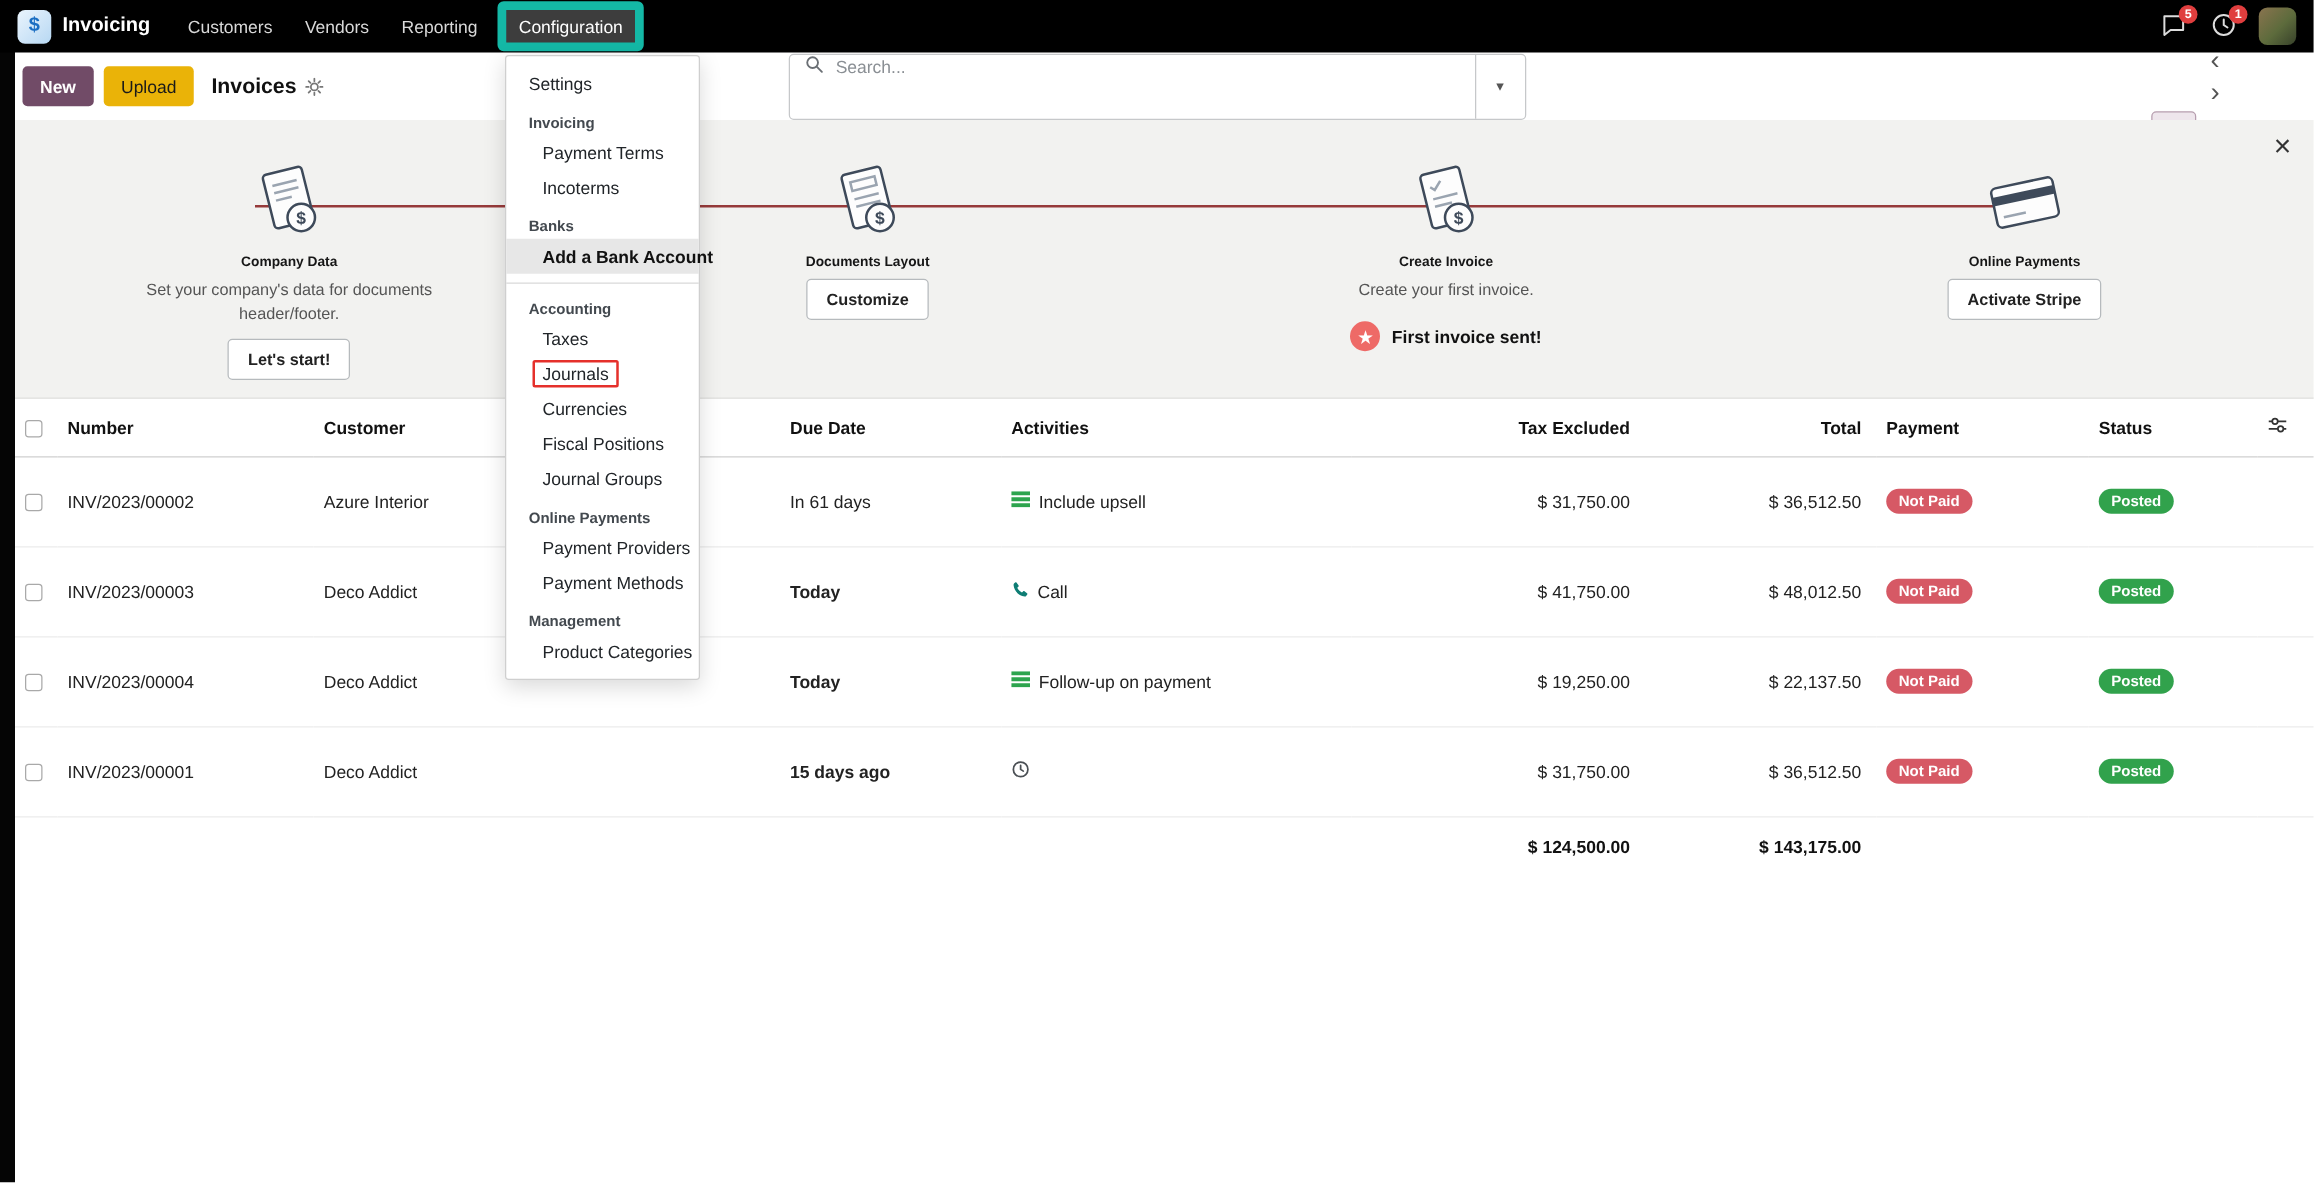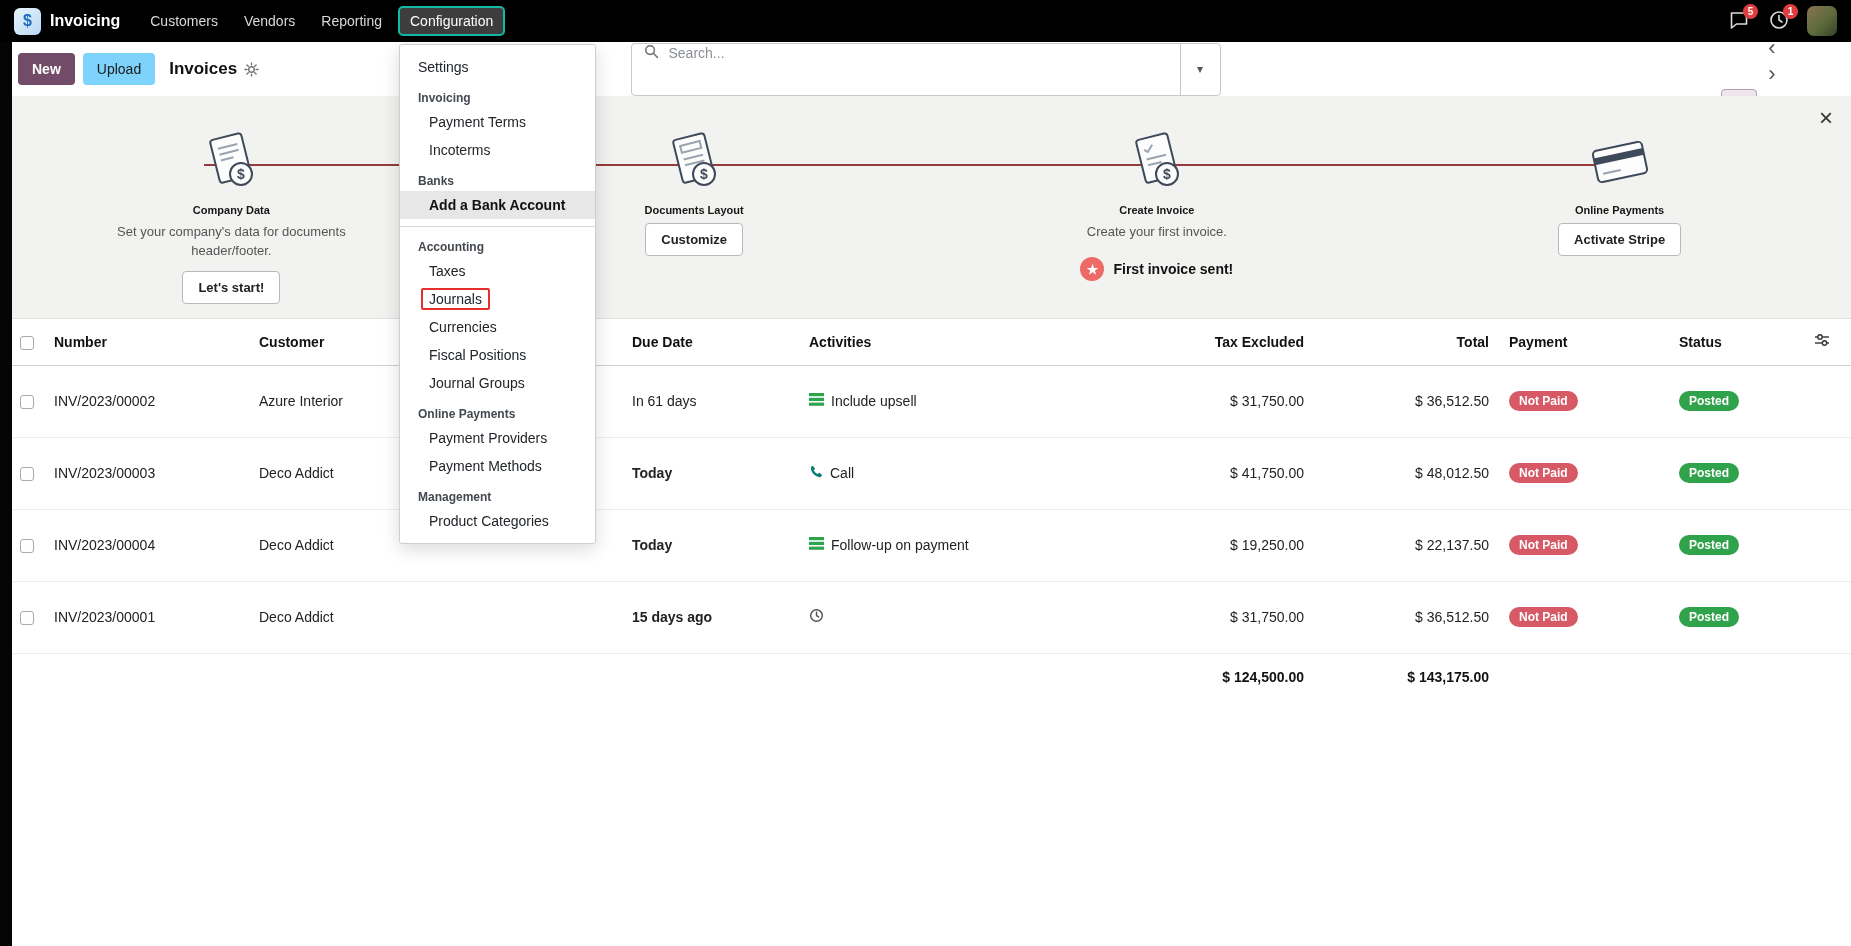--- a/index.html
+++ b/index.html
@@ -9,40 +9,40 @@
     background:#fff; color:#222;
     font-family:"Liberation Sans", sans-serif; font-size:14px;
   }
   .left-edge { position:absolute; left:0; top:0; width:12px; height:946px; background:#050505; z-index:900; }
 
   
   .navbar { height:42px; background:#000; display:flex; align-items:center; padding:0 14px; position:relative; z-index:1100; color:#e6e6e6; }
   .app-icon { width:27px; height:27px; border-radius:6px; background:linear-gradient(135deg,#eaf4fd,#b7d8f3); color:#1b6ec2; font-weight:bold; font-size:16px; display:flex; align-items:center; justify-content:center; margin-right:9px; }
   .app-name { font-weight:700; font-size:16px; color:#fff; margin-right:20px; }
   .nav-item { padding:5px 10px; margin-right:6px; border-radius:5px; color:#d9d9d9; cursor:pointer; white-space:nowrap; }
-  .nav-item.active { background:#3d3d3d; border:2px solid #14b8a6; color:#fff; position:relative; }
+  .nav-item.active { background:#3d3d3d; border:7px solid #14b8a6; color:#fff; position:relative; }
   .nav-right { margin-left:auto; display:flex; align-items:center; gap:16px; }
   .nav-icon-wrap { position:relative; width:24px; height:24px; display:flex; align-items:center; justify-content:center; cursor:pointer; }
   .nav-badge { position:absolute; top:-5px; right:-7px; min-width:15px; height:15px; padding:0 3px; border-radius:8px; background:#e03e3e; color:#fff; font-size:10px; font-weight:700; display:flex; align-items:center; justify-content:center; }
   .avatar { width:30px; height:30px; border-radius:7px; background:linear-gradient(135deg,#8a744f 0%,#5d6b3c 55%,#37412a 100%); cursor:pointer; }
 
   
-  .dropdown { position:absolute; top:calc(100% + 10px); left:-1px; width:197px; background:#fff; border:1px solid #cfcfcf; border-radius:3px; box-shadow:0 5px 18px rgba(0,0,0,.15); padding:8px 0; z-index:1200; color:#212529; font-size:14px; }
+  .dropdown { position:absolute; top:calc(100% + 10px); left:-1px; width:156px; background:#fff; border:1px solid #cfcfcf; border-radius:3px; box-shadow:0 5px 18px rgba(0,0,0,.15); padding:8px 0; z-index:1200; color:#212529; font-size:14px; }
   .menu-item { padding:6px 16px 6px 18px; cursor:pointer; color:#212529; white-space:nowrap; }
   .menu-item.sub { padding-left:29px; }
   .menu-item.focused { background:#e7e7e7; font-weight:600; color:#111; }
   .menu-section { padding:10px 18px 3px; font-size:12px; font-weight:700; color:#43494f; }
   .menu-divider { border-top:1px solid #d9d9d9; margin:7px 0 3px; }
   .annotation-box { display:inline-block; border:2px solid #e5302b; border-radius:2px; padding:1px 6px; margin:-3px 0 -3px -8px; }
 
   
   .control-bar { height:54px; background:#fff; display:flex; align-items:center; padding:16px 18px; position:relative; }
   .btn { border:none; border-radius:4px; padding:8px 14px; font-size:14px; font-family:inherit; cursor:pointer; }
   .btn-new { background:#714B67; color:#fff; font-weight:600; margin-right:8px; }
-  .btn-upload { background:#7dd3fc; color:#1a1a1a; }
+  .btn-upload { background:#eab308; color:#1a1a1a; }
   .view-title { font-size:17px; font-weight:700; color:#111; margin-left:14px; }
   .gear-btn { margin-left:7px; display:flex; align-items:center; cursor:pointer; }
 
   .search-box { position:absolute; left:50%; transform:translateX(-50%); width:590px; height:53px; border:1px solid #c6c8ca; border-radius:4px; display:flex; align-items:flex-start; background:#fff; }
   .search-box .mag { margin:0 8px 0 12px; display:flex; }
   .search-input { flex:1; border:none; outline:none; font-size:14px; font-family:inherit; color:#333; background:transparent; }
   .search-input::placeholder { color:#8a8f94; }
   .search-toggle { width:40px; align-self:stretch; border-left:1px solid #c6c8ca; display:flex; align-items:center; justify-content:center; color:#555; cursor:pointer; font-size:12px; }
 
   .right-controls { margin-left:auto; display:flex; align-items:center; gap:4px;flex-direction:column; }

